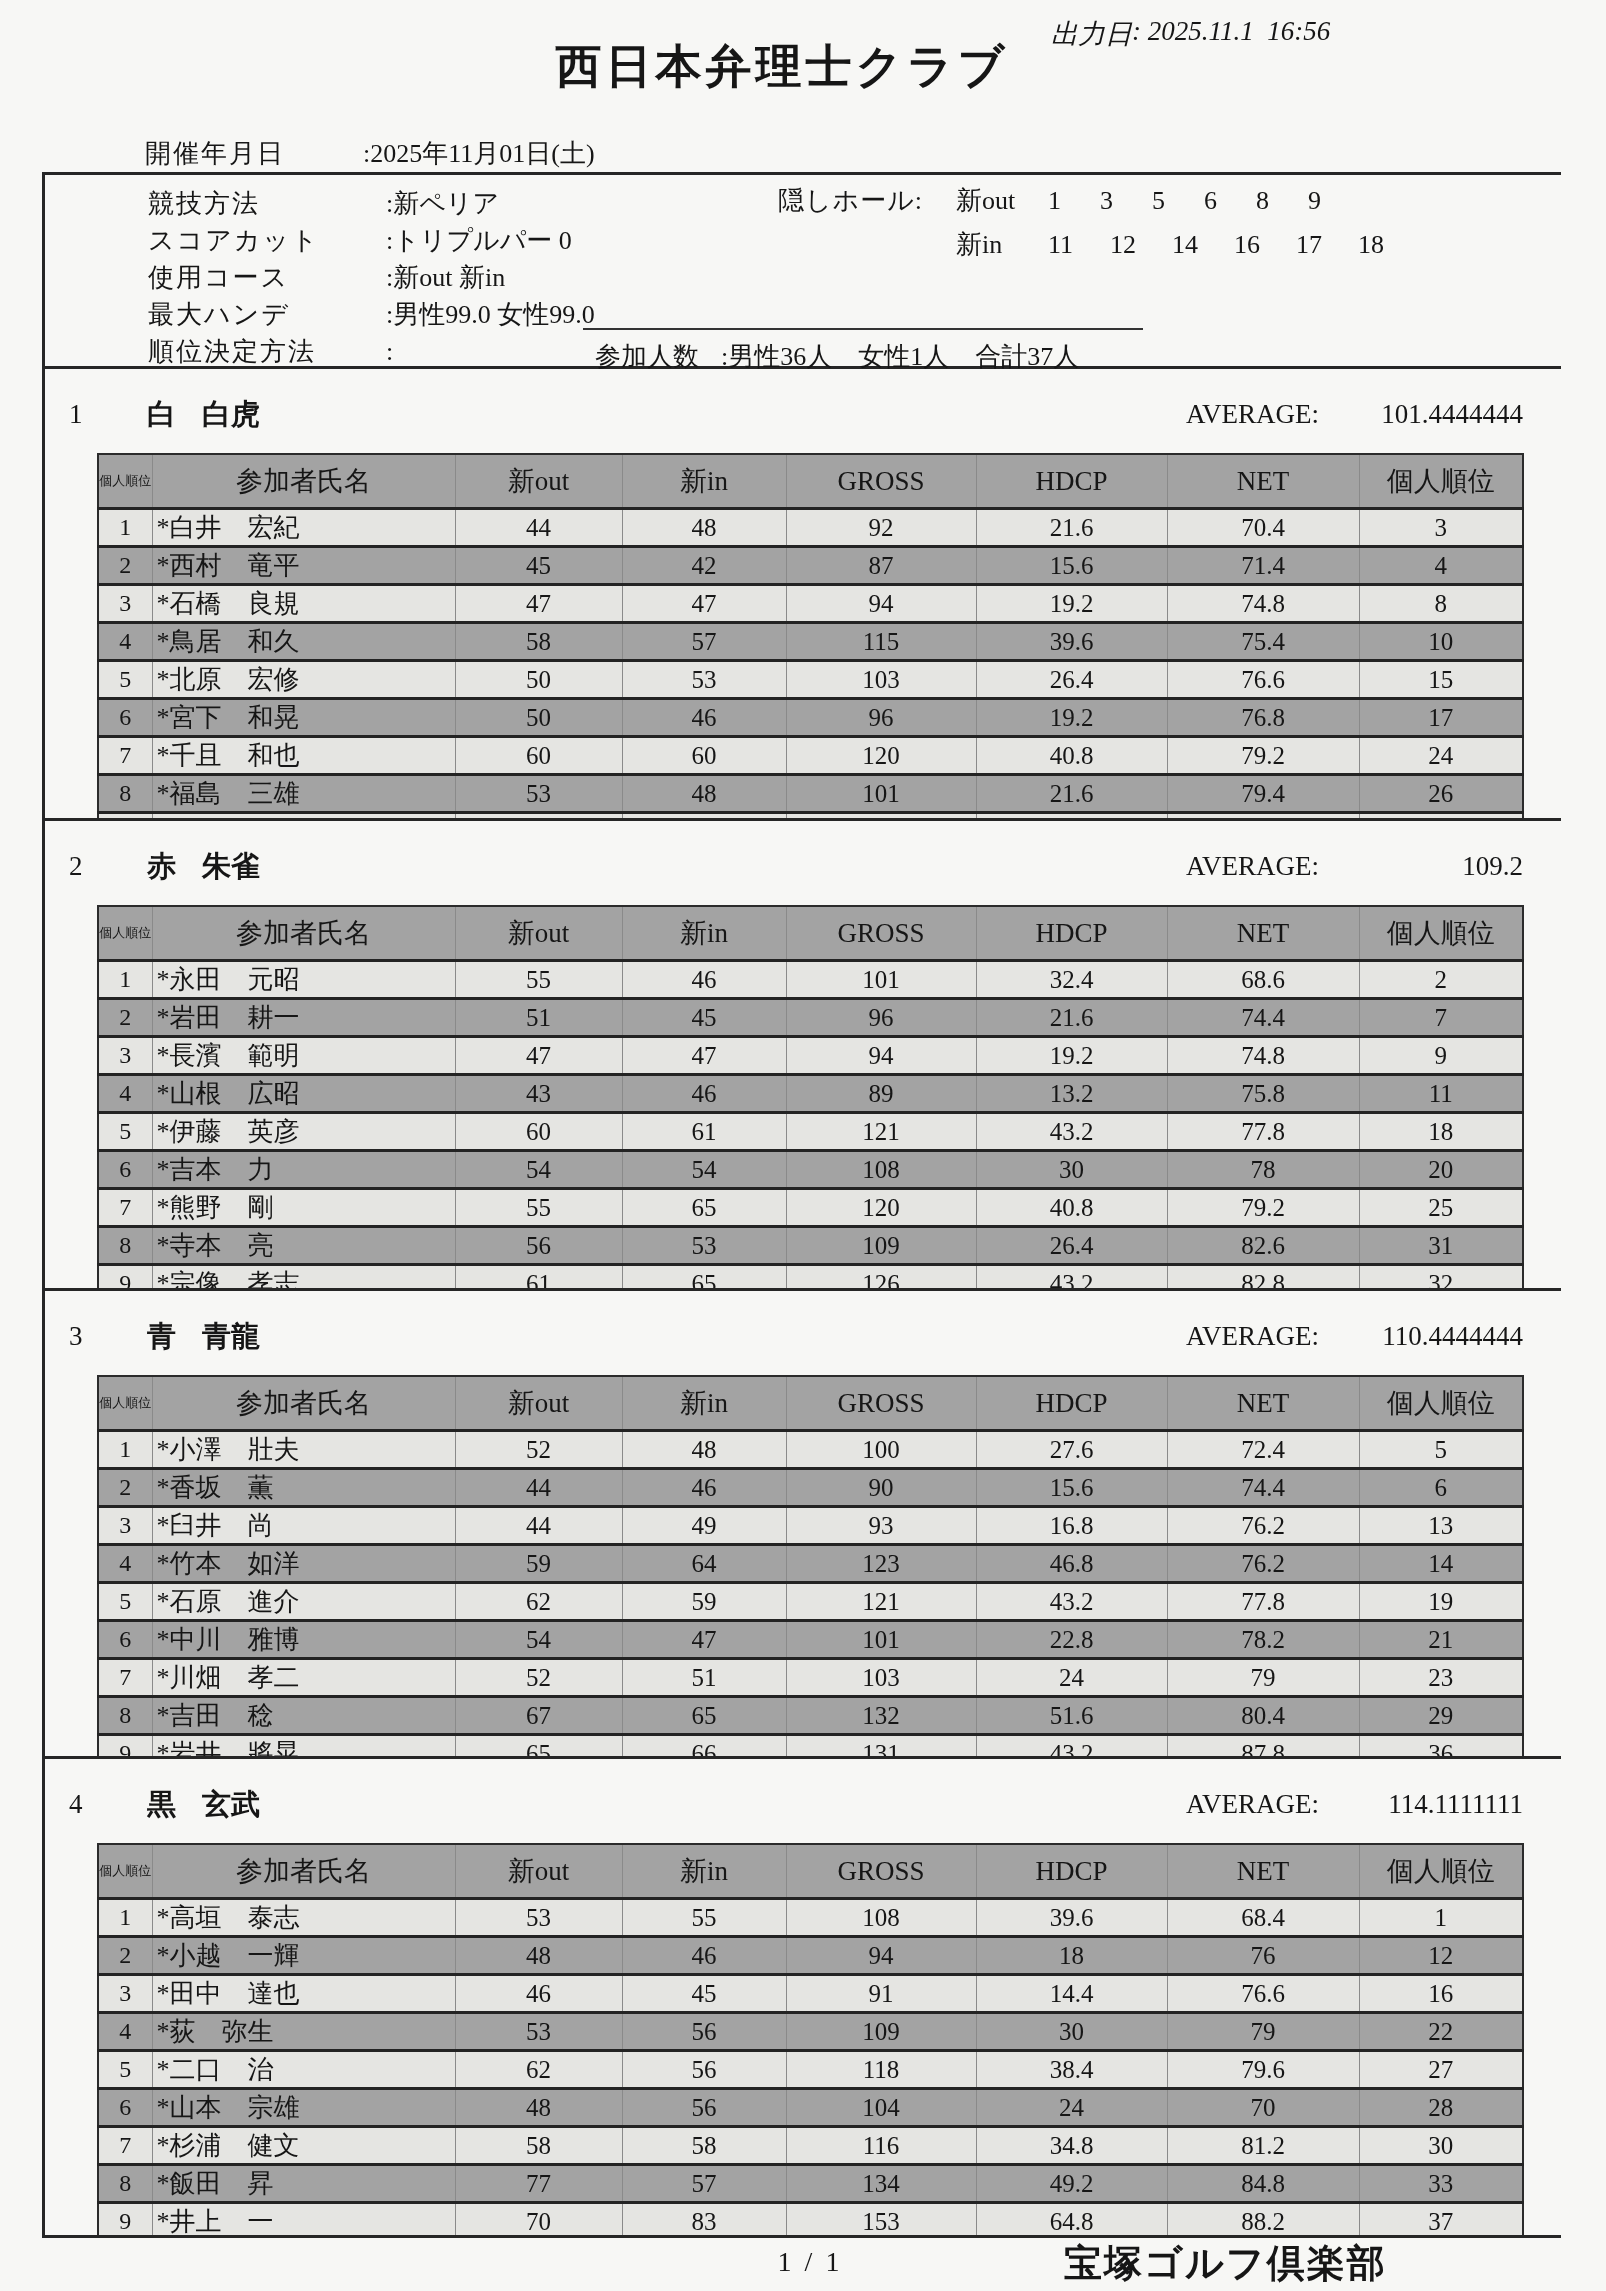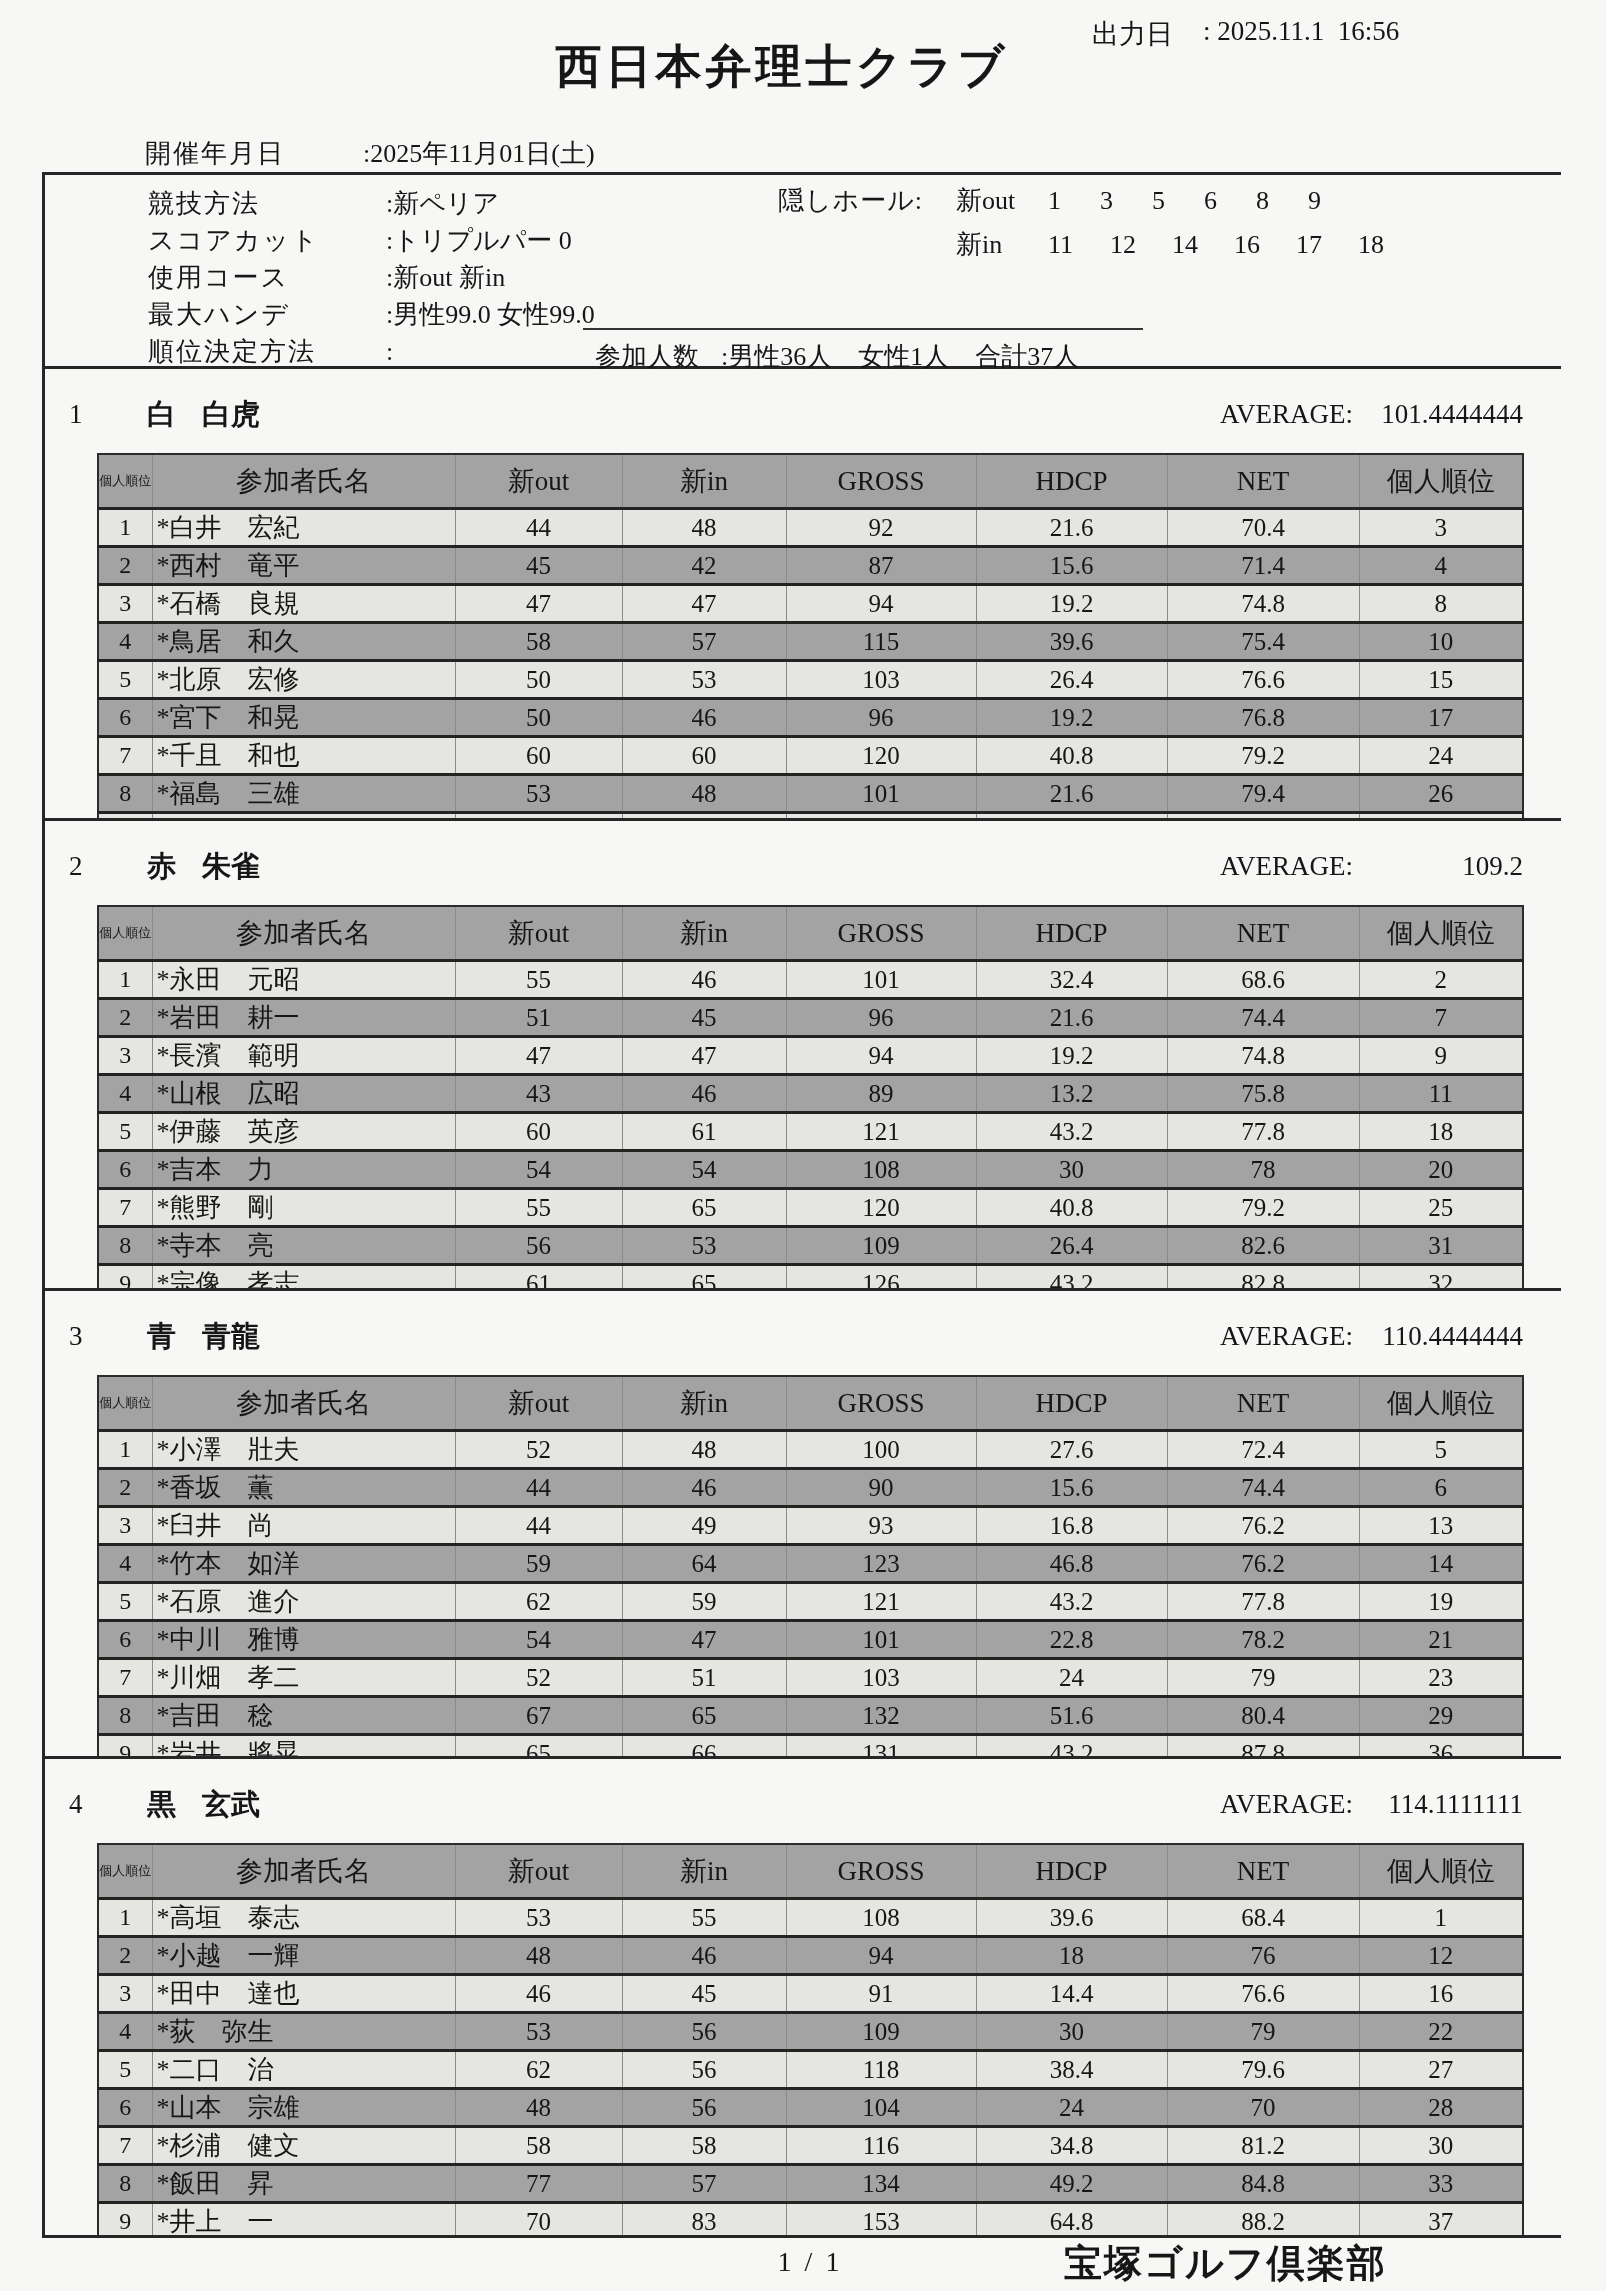--- a/index.html
+++ b/index.html
@@ -8,22 +8,22 @@
     background:#f7f7f5;
     font-family:"Liberation Serif","DejaVu Serif",serif;
     color:#161616;
     position:relative;
     overflow:hidden;
   }
   .page{position:absolute;inset:0;}
 
   
   .output-date{
-    position:absolute;top:16px;left:1092px;
-    font-size:27px;display:flex;gap:30px;white-space:pre;
+    position:absolute;top:16px;left:1051px;
+    font-size:27px;display:flex;white-space:pre;font-style:italic;
   }
   .doc-title{
     position:absolute;top:36px;left:12px;width:1540px;
     text-align:center;font-size:46px;font-weight:700;letter-spacing:4px;
   }
   .date-field{
     position:absolute;top:136px;left:145px;
     display:flex;font-size:26px;
   }
   .field-label{display:inline-block;width:218px;letter-spacing:2px;}
@@ -57,21 +57,21 @@
     font-size:26px;padding-left:12px;box-sizing:border-box;white-space:pre;
   }
 
   
   .team-section{position:relative;border-bottom:3px solid #262626;box-sizing:border-box;overflow:hidden;}
   .team-head{position:relative;height:84px;}
   .team-no{position:absolute;left:24px;top:30px;font-size:27px;}
   .team-name{position:absolute;left:102px;top:26px;font-size:29px;font-weight:600;display:flex;gap:26px;}
   .team-average{
     position:absolute;top:30px;right:38px;
-    display:flex;font-size:27px;align-items:baseline;
+    display:flex;gap:34px;font-size:27px;align-items:baseline;
   }
   .avg-value{min-width:170px;text-align:right;}
 
   table.score{
     margin-left:52px;width:1425px;table-layout:fixed;
     border-collapse:collapse;border:2px solid #2b2b2b;
     background:#a3a3a3;
   }
   table.score col.c0{width:54px;}
   table.score col.c1{width:303px;}

